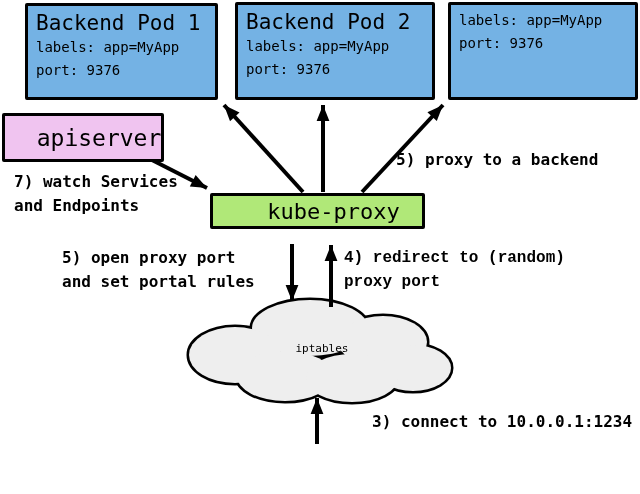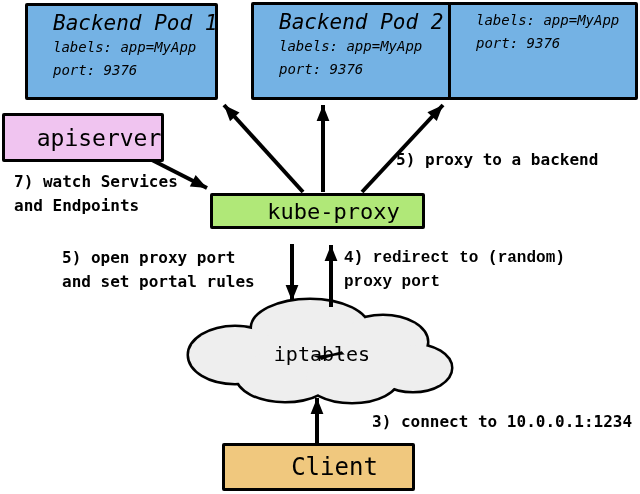--- a/index.html
+++ b/index.html
@@ -25,35 +25,34 @@
   }
   .box {
     position: absolute;
     box-sizing: border-box;
     border: 3px solid var(--stroke, #000);
     border-radius: 2px;
     padding-left: 32px;
   }
   .pod {
     background: var(--pod-fill, #74b2e4);
-    padding: 4px 25px;
-    font-style: italic;
+    padding: 4px 8px;
   }
   .pod .pod-title {
     font-size: 21px;
     line-height: 26px;
     white-space: nowrap;
   }
   .pod .pod-line {
     font-size: 14px;
     line-height: 23px;
     white-space: nowrap;
   }
   #pod1 { left: 25px;  top: 3px; width: 193px; height: 97px; }
-  #pod2 { left: 235px; top: 2px; width: 200px; height: 98px; margin-left: 16px; }
+  #pod2 { left: 235px; top: 2px; width: 200px; height: 98px; }
   #pod3 { left: 448px; top: 2px; width: 190px; height: 98px; }
 
   .node-label {
     display: flex;
     align-items: center;
     justify-content: center;
     text-align: center;
   }
   #apiserver {
     left: 2px; top: 113px; width: 162px; height: 49px;
@@ -80,21 +79,21 @@
   #step1 { left: 14px;  top: 170px; }
   #step2 { left: 62px;  top: 246px; }
   #step3 { left: 328px; top: 410px; white-space: nowrap; margin-left: 44px; }
   #step4 { left: 344px; top: 246px; font-family: Liberation Mono, monospace; }
   #step5 { left: 396px; top: 148px; white-space: nowrap; }
 
   #iptables-label {
     position: absolute;
     left: 242px; top: 342px; width: 160px;
     text-align: center;
-    font-size: 20px;
+    font-size: 11px;
   }
   .cloud-stroke ellipse {
     fill: var(--cloud-fill, #eeeeee);
     stroke: var(--stroke, #000);
     stroke-width: 5;
   }
   .cloud-fill ellipse {
     fill: var(--cloud-fill, #eeeeee);
     stroke: none;
   }
@@ -162,23 +161,20 @@
   </div>
 
   <div id="apiserver" class="box node-label">
     <span>apiserver</span>
   </div>
 
   <div id="kubeproxy" class="box node-label">
     <span>kube-proxy</span>
   </div>
 
-  <div id="client" class="box node-label">
-    <span>Client</span>
-  </div>
 
   <div id="iptables-label">iptables</div>
 
   <div id="step1" class="step">7) watch Services
 and Endpoints</div>
   <div id="step2" class="step">5) open proxy port
 and set portal rules</div>
   <div id="step3" class="step">3) connect to 10.0.0.1:1234</div>
   <div id="step4" class="step">4) redirect to (random)
 proxy port</div>

